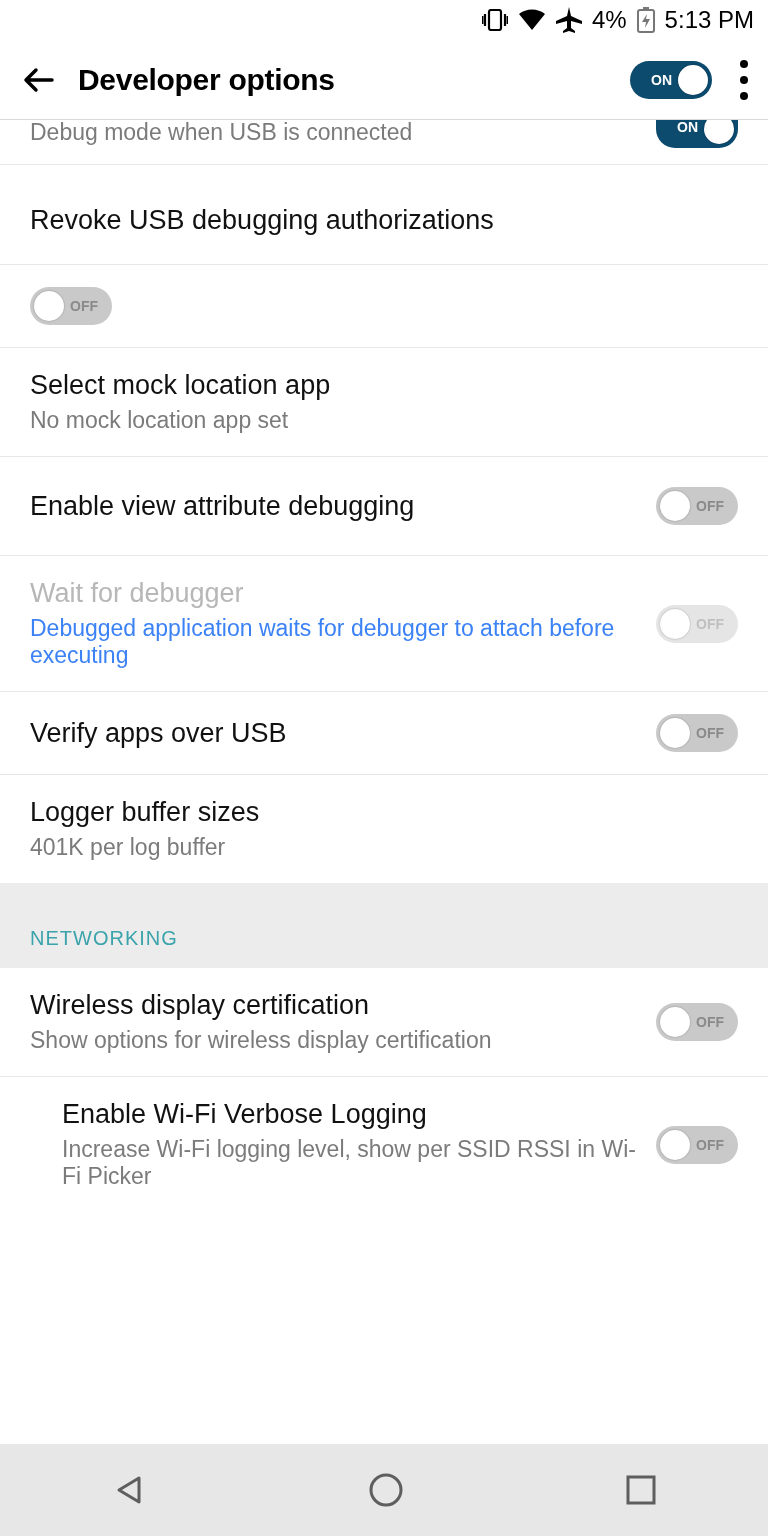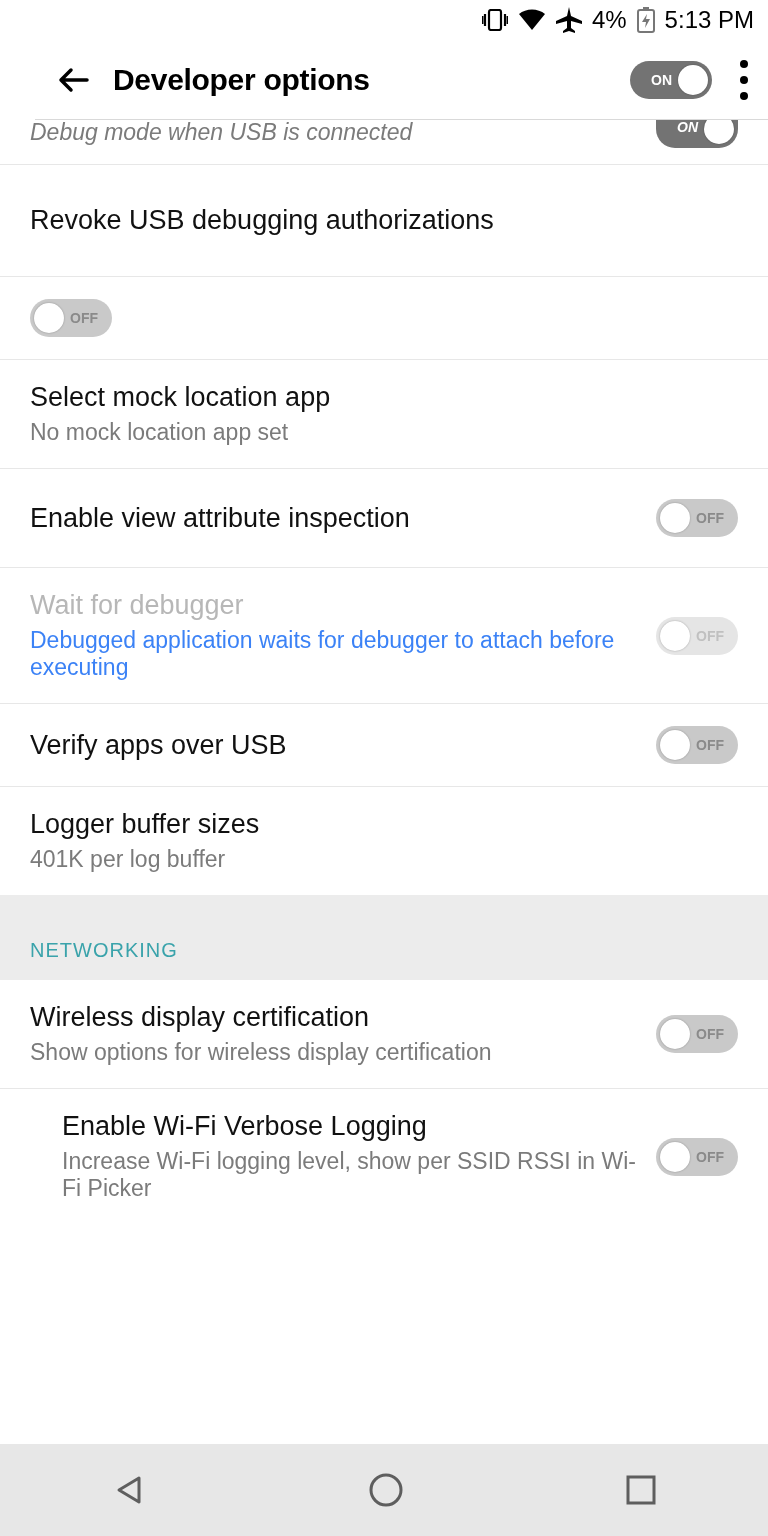--- a/index.html
+++ b/index.html
@@ -16,30 +16,29 @@
     height: 40px; display: flex; justify-content: flex-end; align-items: center;
     padding: 0 14px; gap: 10px; font-size: 24px; font-weight: 500;
   }
   .statusbar svg { display: block; }
   .bpct { font-size: 24px; }
 
   
   .header {
     display: flex; align-items: center; height: 80px; padding: 0 20px;
     border-bottom: 1px solid #d9d9d9;
-    margin-left: 35px;
   }
   .header .title { font-size: 30px; font-weight: 700; margin-left: 22px; flex: 1; letter-spacing: -0.3px;}
   .header .back svg { display: block; }
   .header .menu { width: 8px; display: flex; flex-direction: column; gap: 8px; margin-left: 28px; }
   .header .menu span { width: 8px; height: 8px; background: #000; border-radius: 50%; }
 
   
   .toggle { width: 82px; height: 38px; border-radius: 19px; position: relative; }
-  .toggle.on  { background: #737373; }
+  .toggle.on  { background: #0c4a6e; }
   .toggle.off { background: #c9c9c9; }
   .toggle.dis { background: #e5e5e5; }
   .toggle .knob {
     position: absolute; top: 4px; width: 30px; height: 30px; border-radius: 50%;
     background: #fff; box-shadow: 0 0 2px rgba(0,0,0,.3);
   }
   .toggle.on  .knob { right: 4px; }
   .toggle.off .knob, .toggle.dis .knob { left: 4px; }
   .toggle .lbl {
     position: absolute; top: 0; height: 38px; line-height: 38px;
@@ -59,21 +58,21 @@
 
   .item {
     padding: 22px 30px; border-bottom: 1px solid #e7e7e7;
     display: flex; align-items: center; gap: 20px;
   }
   .item .txt { flex: 1; }
   .item .t { font-size: 27px; font-weight: 500; color: #111; }
   .item .s { font-size: 23px; color: #7b7b7b; margin-top: 6px; }
   .item.disabled .t { color: #b7b7b7; }
   .item.disabled .s { color: #3b82f6; }
-  .item.cutoff { padding-top:0; padding-bottom:16px;font-style:italic;}
+  .item.cutoff { padding-top:0; padding-bottom:16px;}
   .item.cutoff .t { visibility:hidden; height:0; }
 
   .section {
     background: #ececec; padding: 44px 30px 18px;
     font-size: 20px; font-weight: 400; letter-spacing: 1px;
     color: #3aa3ab;
   }
 
   
   .navbar {
@@ -141,21 +140,21 @@
       <div class="txt">
         <div class="t">USB debugging</div>
         <div class="s">Debug mode when USB is connected</div>
       </div>
       <span class="toggle on cut">
           <span class="lbl">ON</span>
           <span class="knob"></span>
         </span>
     </div>
 
-    <div class="item" style="padding-top:40px;padding-bottom:40px;">
+    <div class="item" style="padding-top:40px;padding-bottom:28px;">
       <div class="txt">
           <div class="t">Revoke USB debugging authorizations</div>
         </div>
     </div>
 
     <div class="item">
       <span class="toggle off">
           <span class="lbl">OFF</span>
           <span class="knob"></span>
         </span>
@@ -163,21 +162,21 @@
 
     <div class="item">
       <div class="txt">
         <div class="t">Select mock location app</div>
         <div class="s">No mock location app set</div>
       </div>
     </div>
 
     <div class="item" style="padding-top:30px;padding-bottom:30px;">
       <div class="txt">
-          <div class="t">Enable view attribute inspection</div>
+          <div class="t">Enable view attribute debugging</div>
         </div>
       <span class="toggle off">
           <span class="lbl">OFF</span>
           <span class="knob"></span>
         </span>
     </div>
 
 
     <div class="item disabled">
       <div class="txt">

